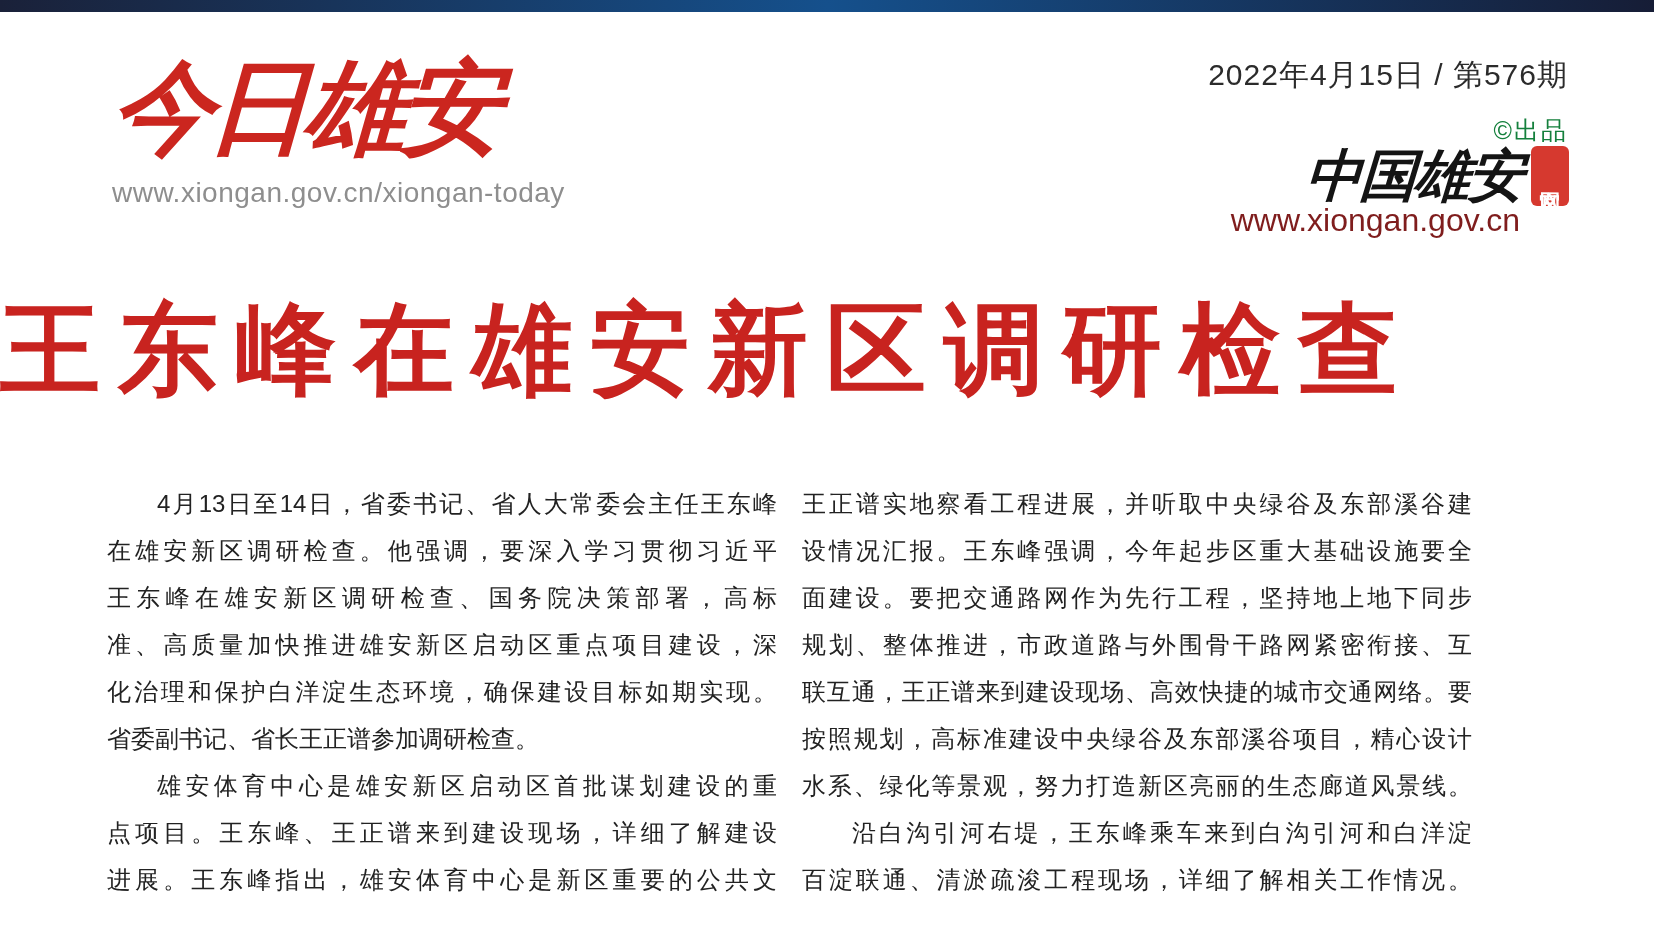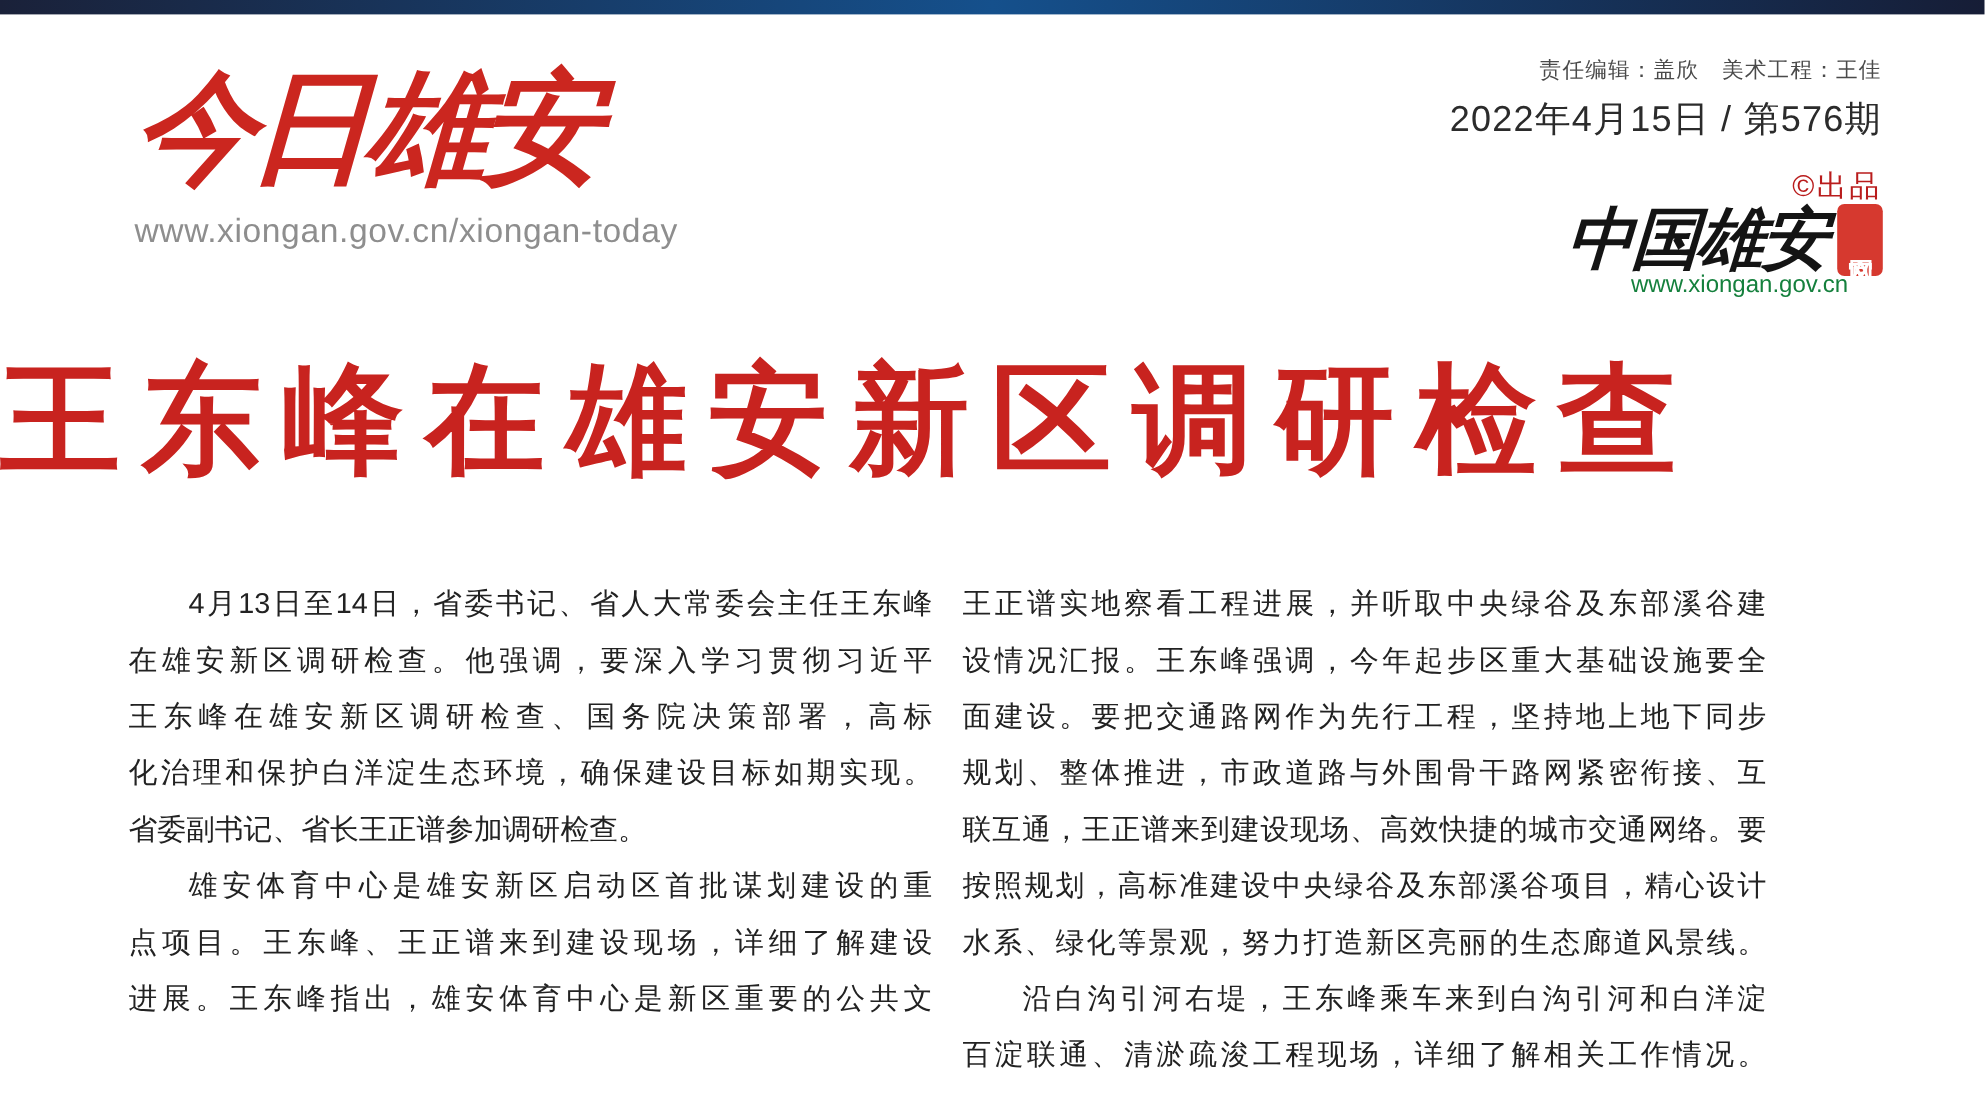--- a/index.html
+++ b/index.html
@@ -31,37 +31,37 @@
     margin-top:10px;
     font-size:28px;color:#8e8e8e;letter-spacing:0.5px;
   }
   .issue-block{
     position:absolute;top:34px;right:86px;
     display:flex;flex-direction:column;align-items:flex-end;
     text-align:right;
   }
   .credits{font-size:18px;color:#4a4a4a;letter-spacing:1px;}
   .issue-line{margin-top:9px;font-size:30px;color:#2b2b2b;letter-spacing:1px;}
-  .produced{margin-top:18px;font-size:25px;color:#b91c1c;letter-spacing:2px;margin-left:40px;}
+  .produced{margin-top:18px;font-size:25px;color:#15803d;letter-spacing:2px;margin-left:40px;}
   .brand-row{margin-top:0px;display:flex;align-items:flex-start;gap:10px;}
   .brand-logo{
     font-family:"Liberation Serif","DejaVu Serif",serif;
     font-weight:bold;font-style:italic;
     font-size:56px;line-height:1.05;color:#141414;letter-spacing:-2px;
     transform:skewX(-3deg);
   }
   .seal{
     width:36px;height:58px;
     background:#d6392f;border-radius:5px;
     display:flex;align-items:center;justify-content:center;
     writing-mode:vertical-rl;
     color:#ffffff;font-size:21px;font-weight:bold;letter-spacing:2px;
     box-shadow:0 0 0 1px #d6392f;
   }
-  .brand-url{margin-top:-4px;margin-right:28px;font-size:20px;color:#15803d;}
+  .brand-url{margin-top:-4px;margin-right:48px;font-size:32px;color:#7f1d1d;}
   
   .headline{
     position:absolute;top:296px;left:0;width:1654px;
     text-align:left;
     font-family:"Liberation Serif","DejaVu Serif",serif;
     font-weight:bold;
     font-size:100px;line-height:110px;
     letter-spacing:18px;
     color:#c8231f;
     white-space:nowrap;
@@ -92,39 +92,39 @@
   <div class="topbar"></div>
 
   <div class="masthead">
 
     <div class="logo-block">
       <div class="logo-text">今日雄安</div>
       <div class="logo-url">www.xiongan.gov.cn/xiongan-today</div>
     </div>
 
     <div class="issue-block">
-      <div class="credits">责任编辑：盖欣　美术工程：王佳</div>
       <div class="issue-line">2022年4月15日 / 第576期</div>
       <div class="produced">©出品</div>
       <div class="brand-row">
         <div class="brand-logo">中国雄安</div>
         <div class="seal">官网</div>
       </div>
       <div class="brand-url">www.xiongan.gov.cn</div>
     </div>
 
   </div>
 
   <div class="headline">王东峰在雄安新区调研检查</div>
 
   <div class="article">
     <div class="col">
         <div class="line indent">4月13日至14日，省委书记、省人大常委会主任王东峰</div>
         <div class="line">在雄安新区调研检查。他强调，要深入学习贯彻习近平</div>
         <div class="line">王东峰在雄安新区调研检查、国务院决策部署，高标</div>
+        <div class="line">准、高质量加快推进雄安新区启动区重点项目建设，深</div>
         <div class="line">化治理和保护白洋淀生态环境，确保建设目标如期实现。</div>
         <div class="line flush">省委副书记、省长王正谱参加调研检查。</div>
         <div class="line indent">雄安体育中心是雄安新区启动区首批谋划建设的重</div>
         <div class="line">点项目。王东峰、王正谱来到建设现场，详细了解建设</div>
         <div class="line">进展。王东峰指出，雄安体育中心是新区重要的公共文</div>
       </div>
     <div class="col">
         <div class="line">王正谱实地察看工程进展，并听取中央绿谷及东部溪谷建</div>
         <div class="line">设情况汇报。王东峰强调，今年起步区重大基础设施要全</div>
         <div class="line">面建设。要把交通路网作为先行工程，坚持地上地下同步</div>

